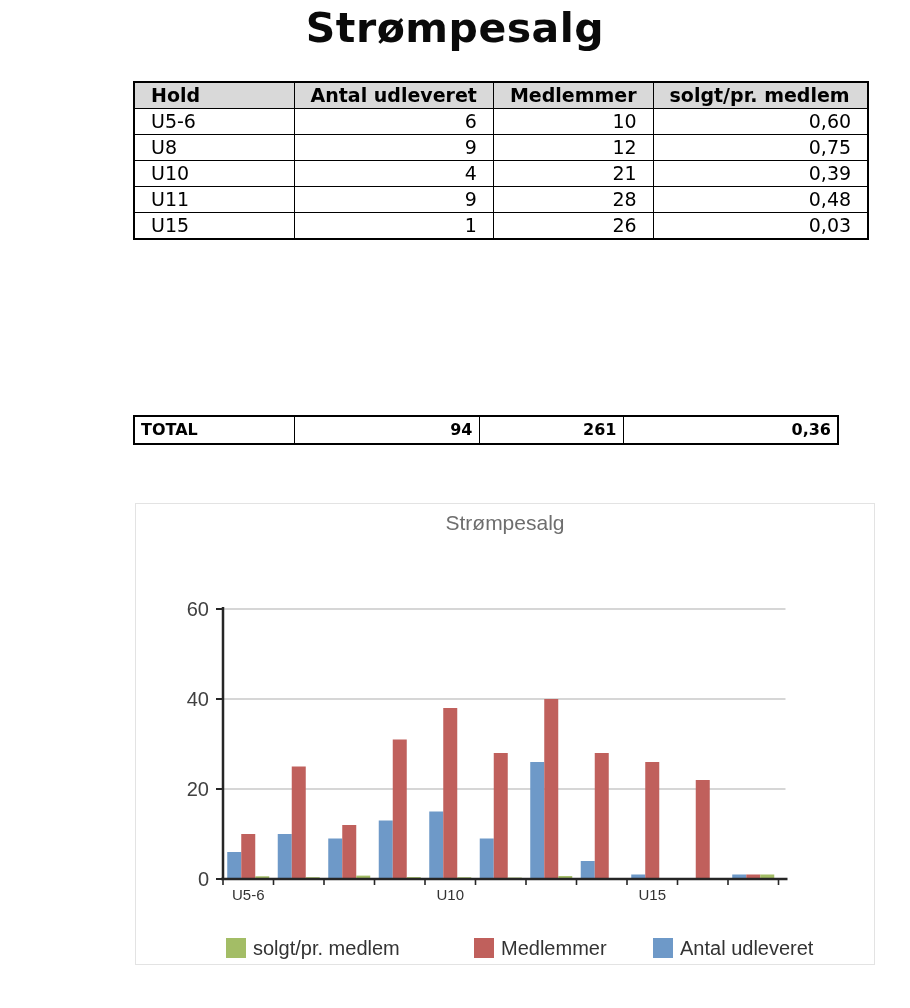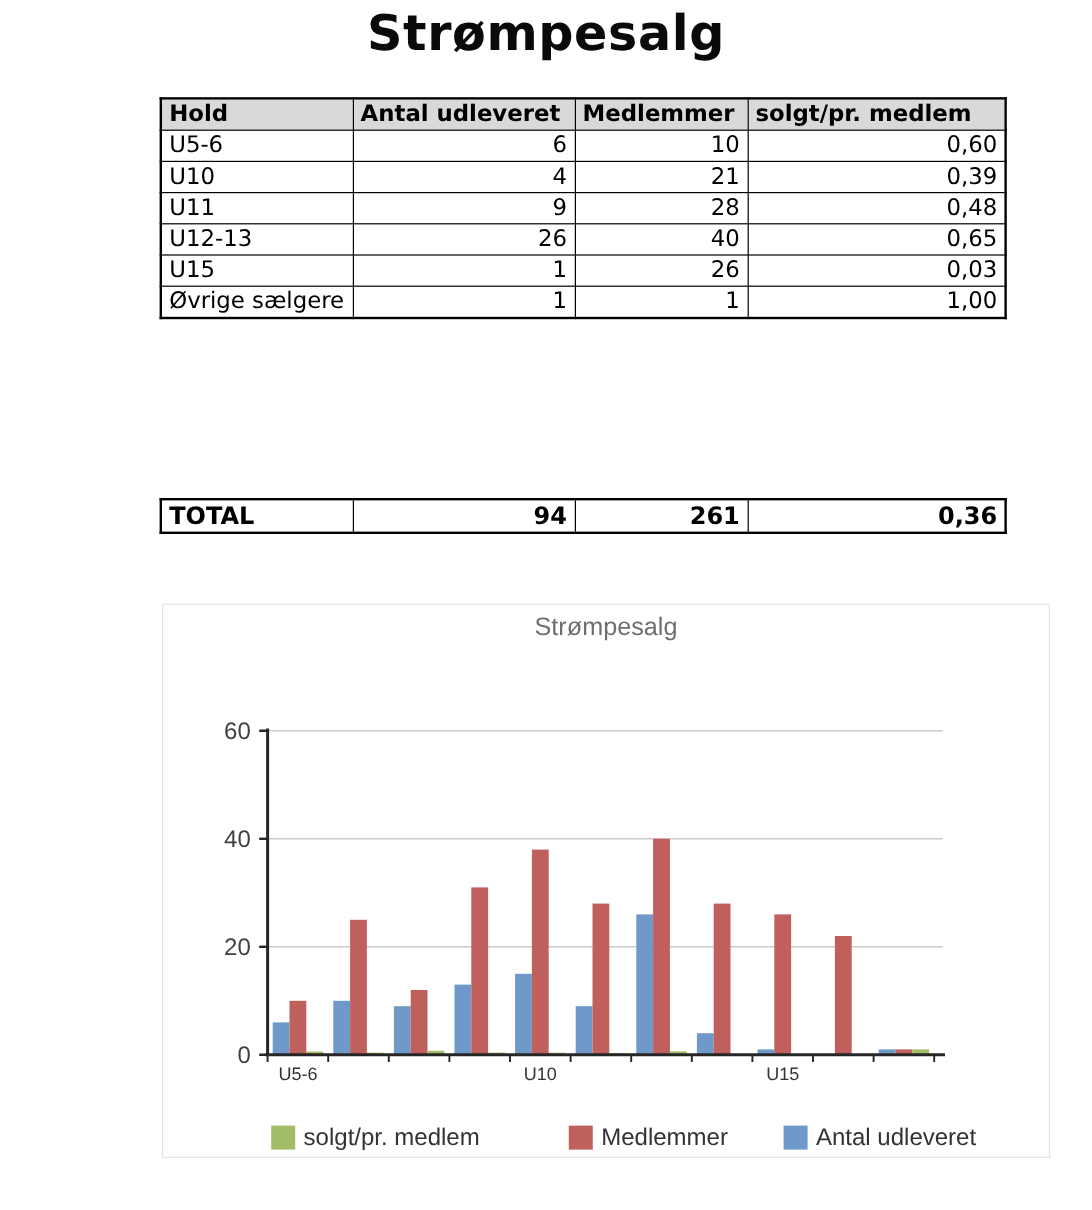--- a/index.html
+++ b/index.html
@@ -4,27 +4,27 @@
 <style>
   html,body{margin:0;padding:0;}
   body{width:910px;height:1008px;background:#ffffff;position:relative;overflow:hidden;
        font-family:"DejaVu Sans","Liberation Sans",sans-serif;}
   .doc-title{position:absolute;top:4px;left:0;width:910px;text-align:center;
              font-size:41px;font-weight:bold;color:#0a0a0a;letter-spacing:0.5px;}
   table.data-table{position:absolute;left:133px;top:81px;border-collapse:collapse;
              border:2px solid #000;table-layout:fixed;}
   table.data-table th, table.data-table td{
              border:1px solid #000;font-size:19px;height:25px;line-height:25px;
-             padding:0 6px;overflow:hidden;white-space:nowrap;}
+             padding:0 16px;overflow:hidden;white-space:nowrap;}
   table.data-table th{background:#d9d9d9;font-weight:bold;text-align:left;}
   td.num, th.num{text-align:right;}
   td.name{text-align:left;}
   table.total-table{position:absolute;left:133px;top:415px;border-collapse:collapse;
              border:2px solid #000;table-layout:fixed;}
-  table.total-table td{border:1px solid #000;font-size:20px;font-weight:bold;
+  table.total-table td{border:1px solid #000;font-size:16px;font-weight:bold;
              height:26px;line-height:26px;padding:0 6px;white-space:nowrap;}
   .chart-card{position:absolute;left:135px;top:503px;width:740px;height:462px;
              background:#ffffff;border:1px solid #e3e3e3;box-sizing:border-box;}
   .chart-title{position:absolute;top:7px;left:0;width:100%;text-align:center;
              font-size:21px;color:#6e6e6e;font-family:"Liberation Sans",sans-serif;}
   #chart-svg{position:absolute;left:0;top:0;}
   .legend-item{position:absolute;top:433px;height:22px;white-space:nowrap;
              font-family:"Liberation Sans",sans-serif;}
   .legend-swatch{position:absolute;left:0;top:1px;width:20px;height:20px;display:block;}
   .legend-label{position:absolute;left:27px;top:0;font-size:20px;color:#333;line-height:22px;}
@@ -52,48 +52,42 @@
         </tr>
     </thead>
     <tbody id="tbody">
         <tr>
           <td class="name">U5-6</td>
           <td class="num">6</td>
           <td class="num">10</td>
           <td class="num">0,60</td>
         </tr>
         <tr>
+          <td class="name">U8</td>
+          <td class="num">9</td>
+          <td class="num">12</td>
+          <td class="num">0,75</td>
+        </tr>
+        <tr>
           <td class="name">U10</td>
           <td class="num">4</td>
           <td class="num">21</td>
           <td class="num">0,39</td>
         </tr>
         <tr>
           <td class="name">U11</td>
           <td class="num">9</td>
           <td class="num">28</td>
           <td class="num">0,48</td>
         </tr>
         <tr>
-          <td class="name">U12-13</td>
-          <td class="num">26</td>
-          <td class="num">40</td>
-          <td class="num">0,65</td>
-        </tr>
-        <tr>
           <td class="name">U15</td>
           <td class="num">1</td>
           <td class="num">26</td>
           <td class="num">0,03</td>
-        </tr>
-        <tr>
-          <td class="name">Øvrige sælgere</td>
-          <td class="num">1</td>
-          <td class="num">1</td>
-          <td class="num">1,00</td>
         </tr>
       </tbody>
   </table>
 
   <table class="total-table">
     <colgroup>
       <col style="width:160px">
         <col style="width:185px">
         <col style="width:144px">
         <col style="width:215px">

